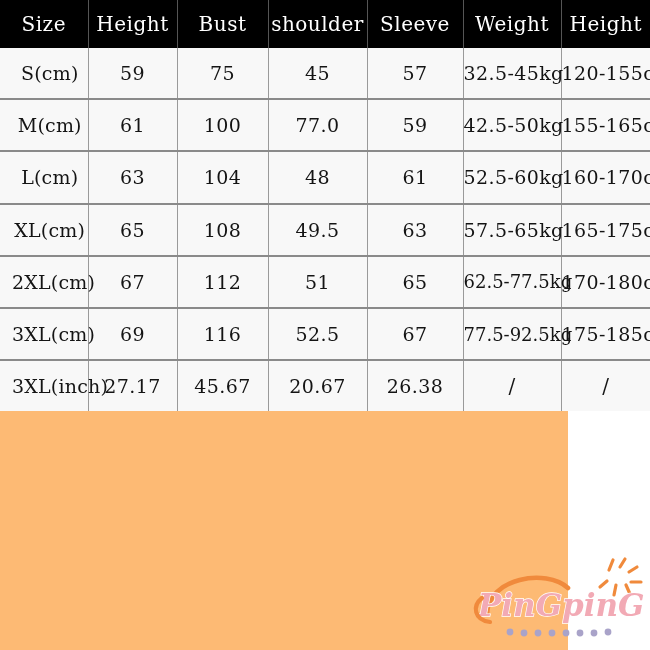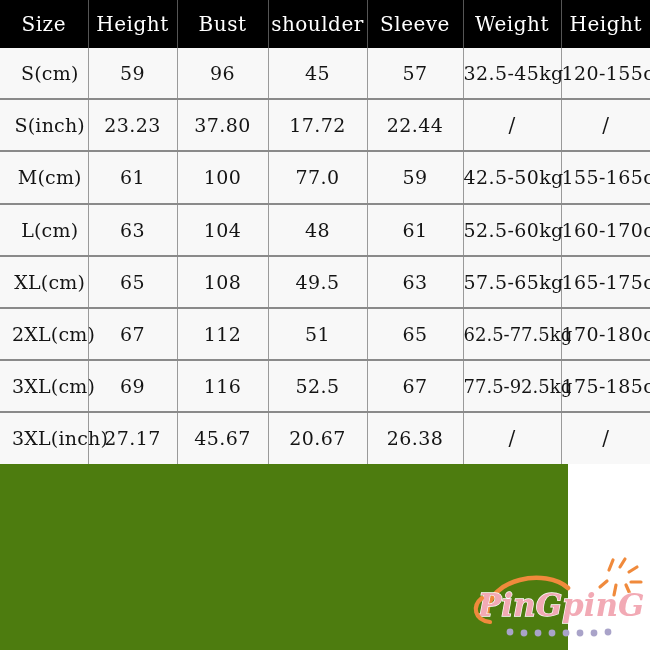--- a/index.html
+++ b/index.html
@@ -10,21 +10,21 @@
   body {
     width: 650px;
     height: 650px;
     overflow: hidden;
     font-family: "DejaVu Serif", "Liberation Serif", serif;
   }
   #chart-root {
     position: relative;
     width: 568px;
     height: 650px;
-    background: #4d7c0f;
+    background: #fdba74;
   }
   table.size-table {
     width: 650px;
     border-collapse: collapse;
     table-layout: fixed;
   }
   table.size-table col.c-size     { width: 88px; }
   table.size-table col.c-length   { width: 89px; }
   table.size-table col.c-bust     { width: 91px; }
   table.size-table col.c-shoulder { width: 99px; }
@@ -100,34 +100,25 @@
         <th>shoulder</th>
         <th>Sleeve</th>
         <th>Weight</th>
         <th>Height</th>
       </tr>
     </thead>
     <tbody id="table-body">
         <tr>
           <td class="size-cell">S(cm)</td>
           <td>59</td>
-          <td>96</td>
+          <td>75</td>
           <td>45</td>
           <td>57</td>
           <td>32.5-45kg</td>
           <td>120-155cm</td>
-        </tr>
-        <tr>
-          <td class="size-cell">S(inch)</td>
-          <td>23.23</td>
-          <td>37.80</td>
-          <td>17.72</td>
-          <td>22.44</td>
-          <td class="slash">/</td>
-          <td class="slash">/</td>
         </tr>
         <tr>
           <td class="size-cell">M(cm)</td>
           <td>61</td>
           <td>100</td>
           <td>77.0</td>
           <td>59</td>
           <td>42.5-50kg</td>
           <td>155-165cm</td>
         </tr>

